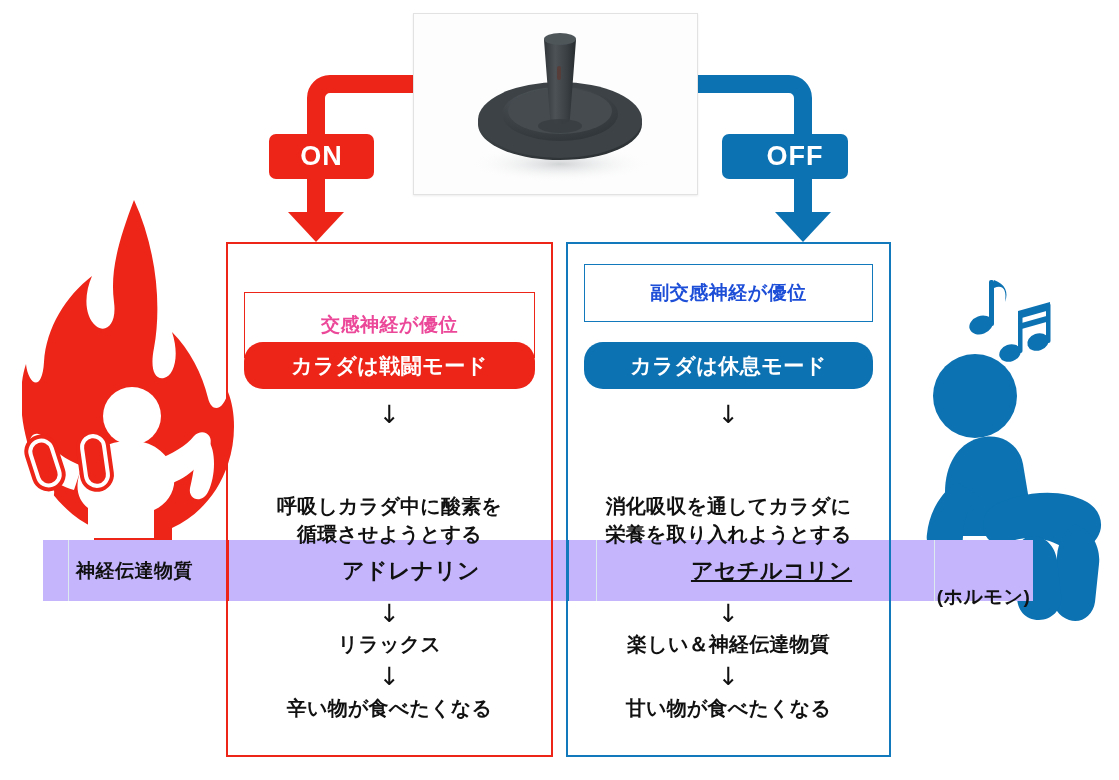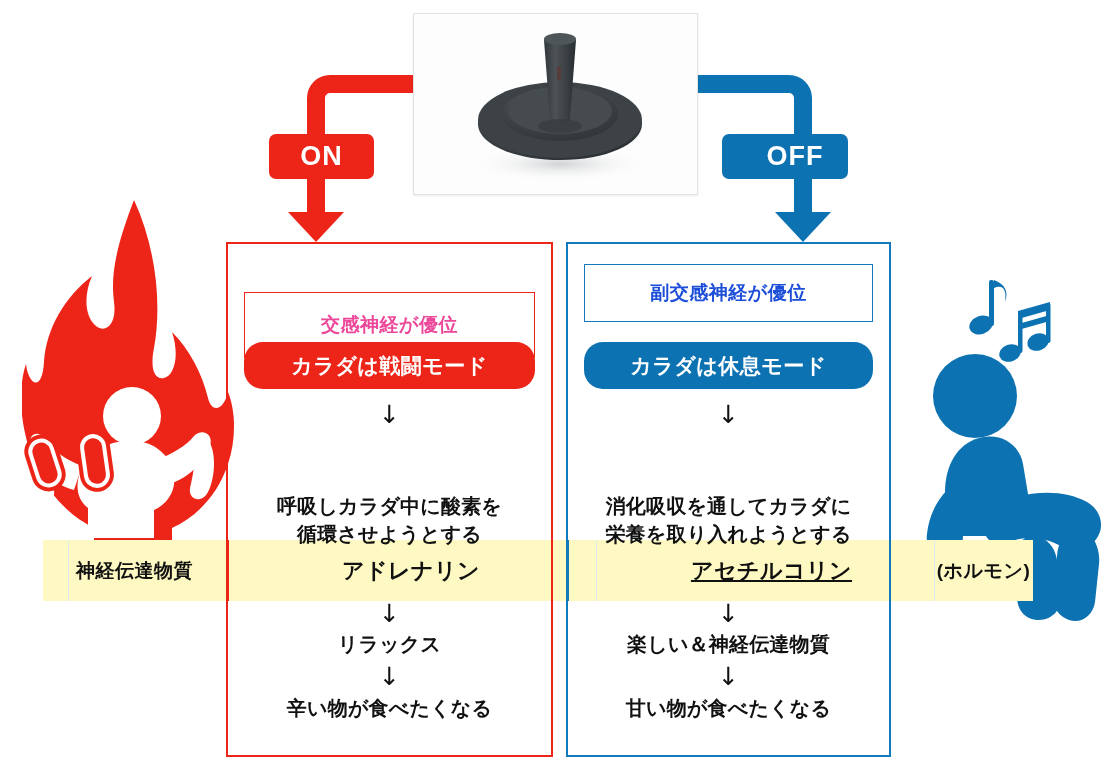--- a/index.html
+++ b/index.html
@@ -66,30 +66,30 @@
   .arrow-a{top:158px;}
   .flow-1{top:204px;margin-top:44px;}
   .arrow-b{top:357px;}
   .flow-2{top:386px;}
   .arrow-c{top:420px;}
   .flow-3{top:450px;}
 
   
   #neuro-band{
     position:absolute;left:43px;top:540px;width:990px;height:61px;
-    background:#fef9c3;
+    background:#c4b5fd;
   }
   .band-cell{
     position:absolute;top:0;height:61px;display:flex;align-items:center;
     justify-content:center;font-weight:bold;color:#111;letter-spacing:.5px;
   }
   #band-label{left:0px;width:183px;font-size:19px;}
   #band-adrenaline{left:183px;width:370px;font-size:22px;}
   #band-acetylcholine{left:566px;width:325px;font-size:22px;text-decoration:underline;}
-  #band-hormone{left:891px;width:99px;font-size:19px;}
+  #band-hormone{left:891px;width:99px;font-size:19px;margin-top:26px;}
   .band-divider{position:absolute;top:0;width:1px;height:61px;background:#dcecee;}
 
   
   .band-stroke{position:absolute;top:540px;width:2.5px;height:61px;}
   #bs1{left:226px;background:#ED2418;}
   #bs2{left:550.5px;background:#ED2418;}
   #bs3{left:566px;background:#1279BC;}
   #bs4{left:888.5px;background:#1279BC;}
 
   

